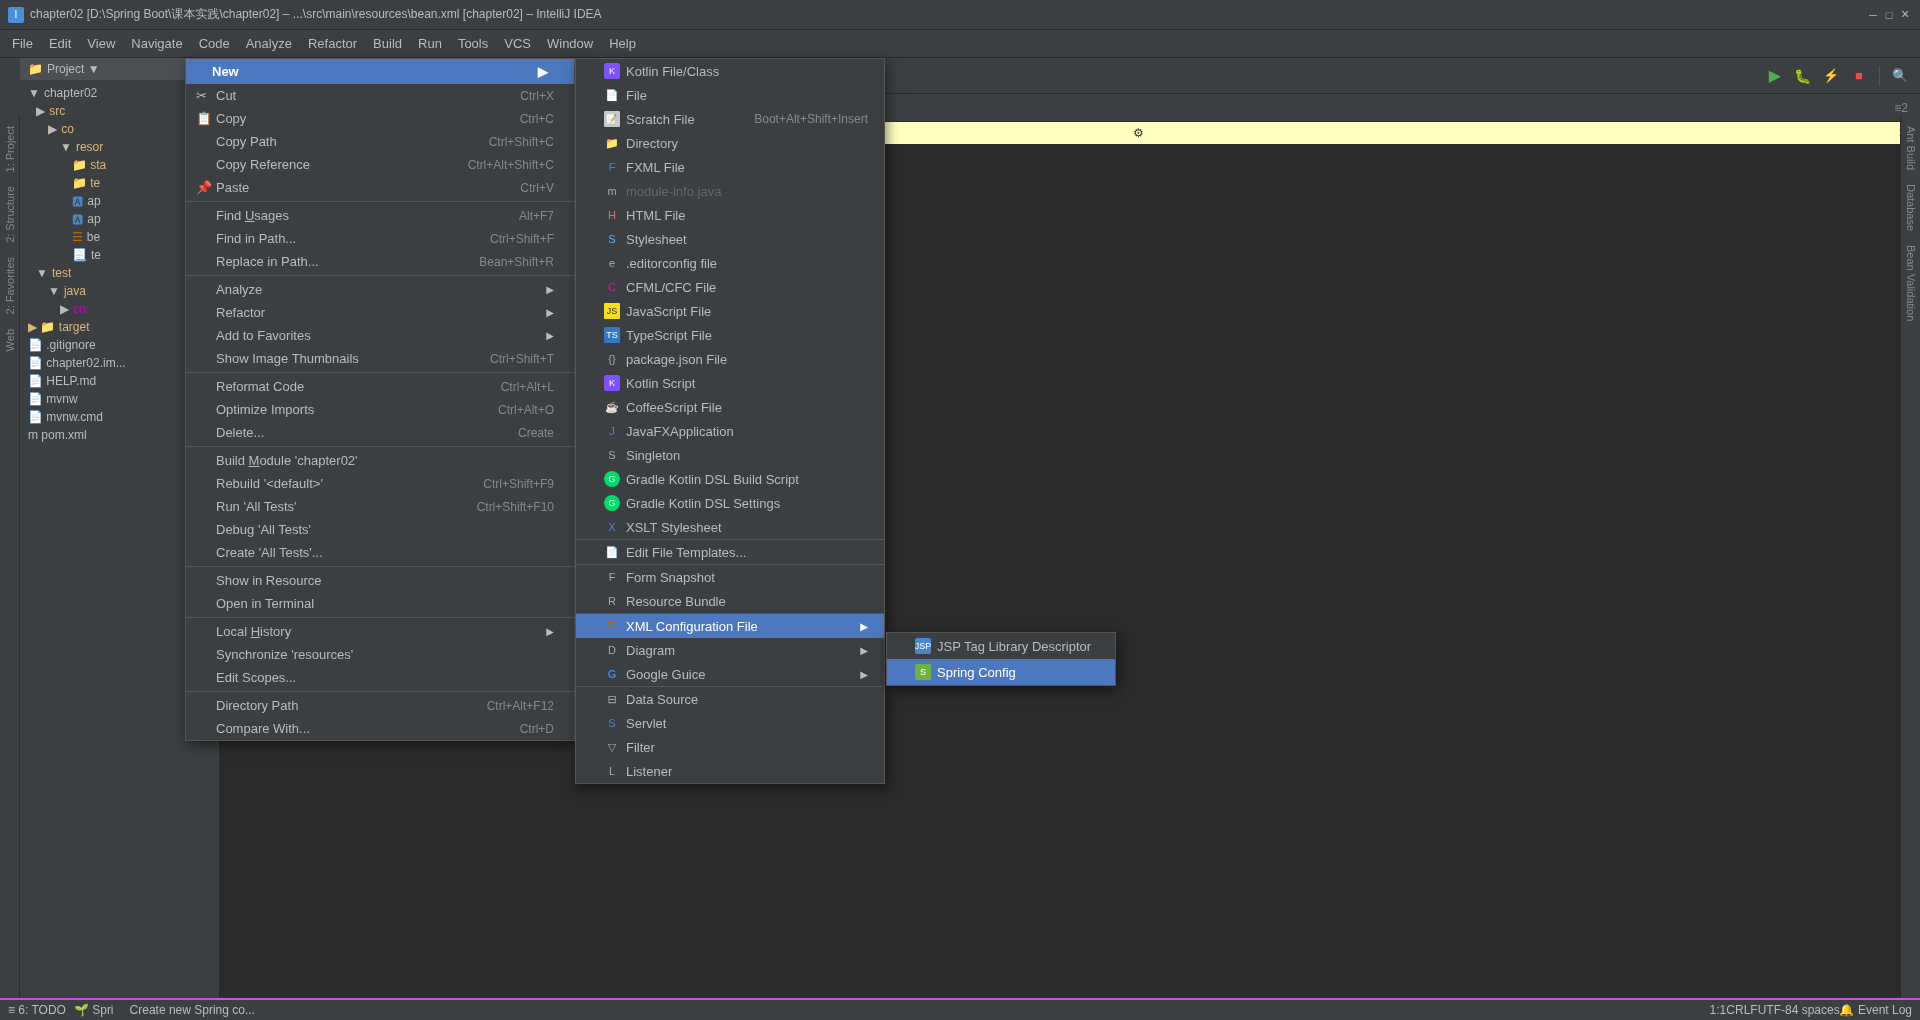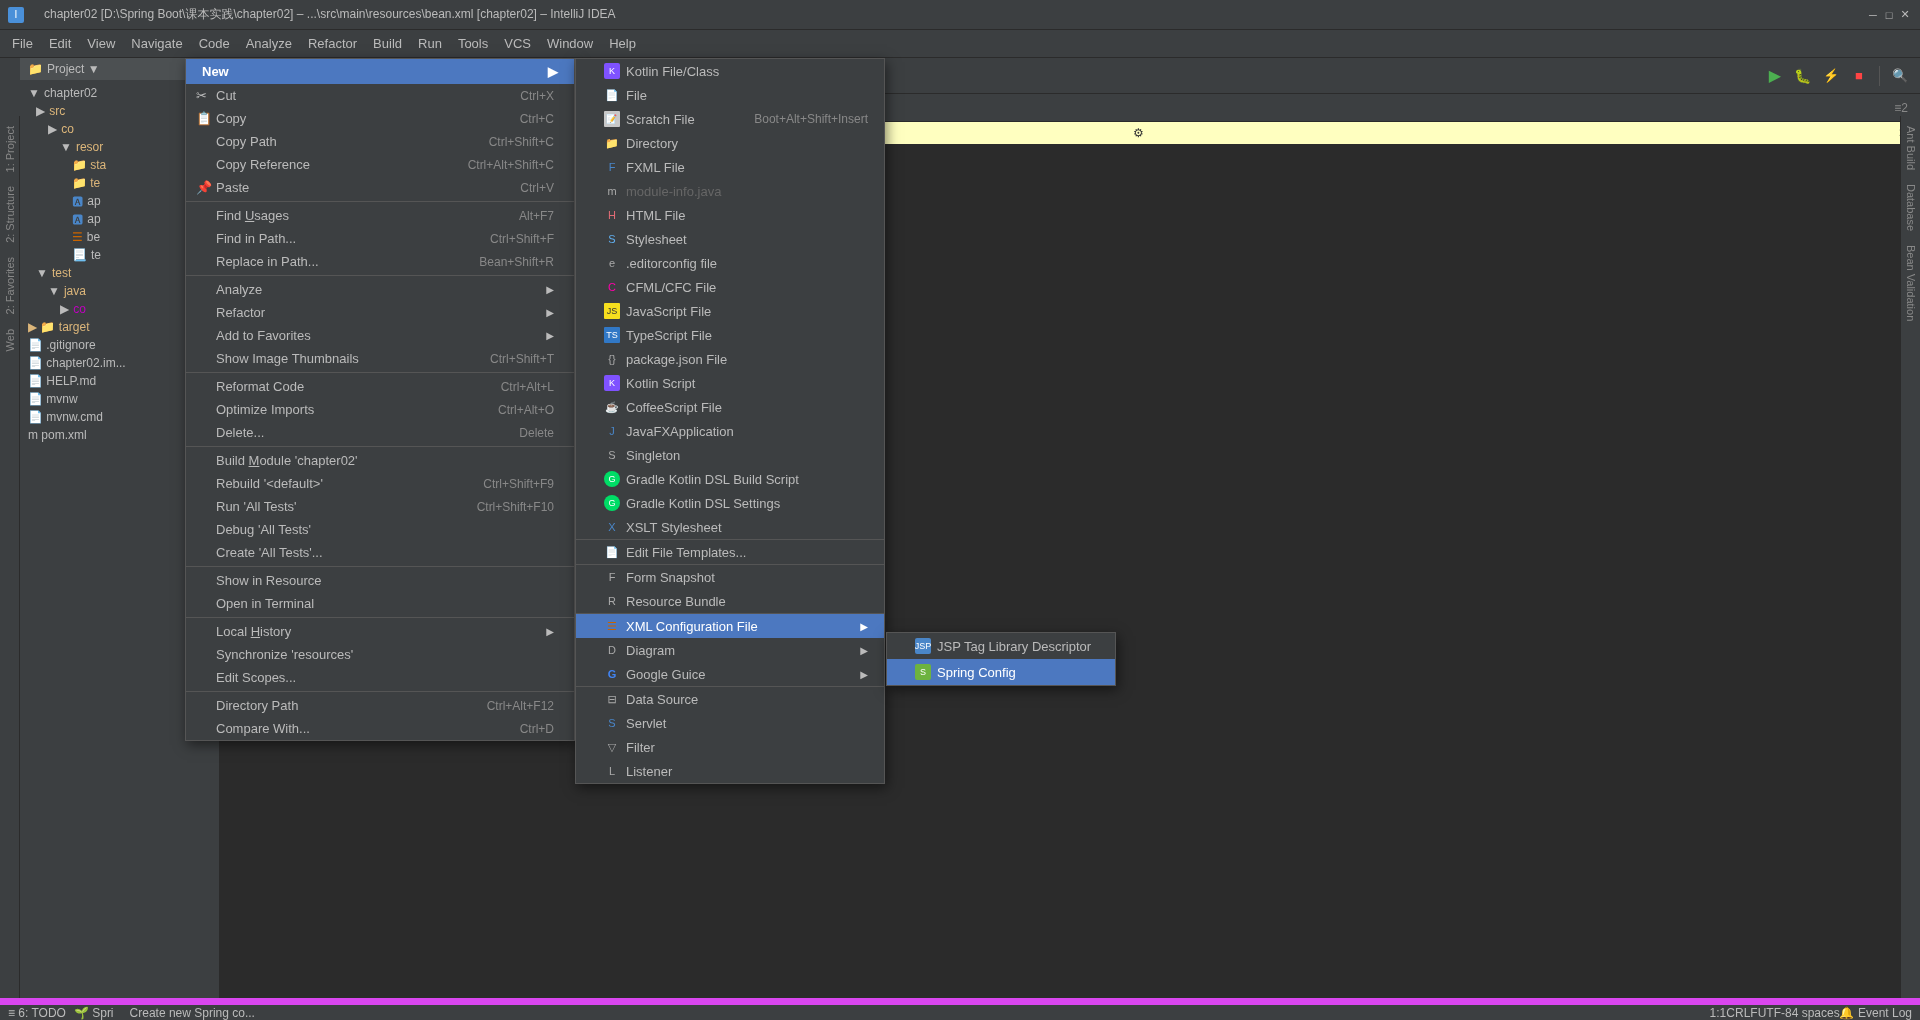--- a/index.html
+++ b/index.html
@@ -30,21 +30,20 @@
       border-radius: 2px;
       margin-right: 6px;
       font-size: 10px;
       color: white;
       display: flex; align-items: center; justify-content: center;
     }
     #title-bar .title-text {
       color: #bbbbbb;
       font-size: 12px;
       flex: 1;
-      margin-left: 14px;
     }
     #title-bar .window-controls {
       display: flex; gap: 2px;
     }
     #title-bar .win-btn {
       width: 14px; height: 14px;
       display: flex; align-items: center; justify-content: center;
       font-size: 11px; cursor: pointer; color: #bbbbbb;
     }
 
@@ -165,21 +164,21 @@
       font-size: 12px;
     }
     .submenu-arrow {
       margin-left: auto;
       padding-left: 10px;
       font-size: 10px;
     }
     .menu-header {
       background: #4c78c0;
       color: white;
-      padding: 5px 16px;
+      padding: 5px 26px;
       font-size: 13px;
       font-weight: bold;
       display: flex;
       align-items: center;
       justify-content: space-between;
     }
 
     
     .submenu {
       position: absolute;
@@ -296,21 +295,21 @@
     }
 
     
     #status-bar {
       position: absolute;
       bottom: 0;
       left: 0;
       right: 0;
       height: 22px;
       background: #3c3f41;
-      border-top: 7px solid #d946ef;
+      border-top: 2px solid #d946ef;
       display: flex;
       align-items: center;
       padding: 0 8px;
       font-size: 12px;
       color: #bbbbbb;
       gap: 8px;
     }
     .status-right {
       margin-left: auto;
       display: flex;
@@ -637,21 +636,21 @@
   <div class="context-menu-item">
     <span>Reformat Code</span>
     <span class="shortcut">Ctrl+Alt+L</span>
   </div>
   <div class="context-menu-item">
     <span>Optimize Imports</span>
     <span class="shortcut">Ctrl+Alt+O</span>
   </div>
   <div class="context-menu-item">
     <span>Delete...</span>
-    <span class="shortcut">Delete</span>
+    <span class="shortcut">Create</span>
   </div>
   <div class="context-menu-item separator"></div>
   <div class="context-menu-item">
     <span>Build <u>M</u>odule 'chapter02'</span>
   </div>
   <div class="context-menu-item">
     <span>Rebuild '&lt;default&gt;'</span>
     <span class="shortcut">Ctrl+Shift+F9</span>
   </div>
   <div class="context-menu-item">

